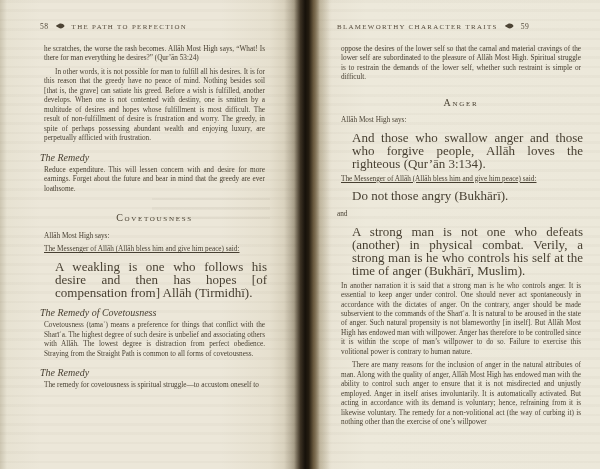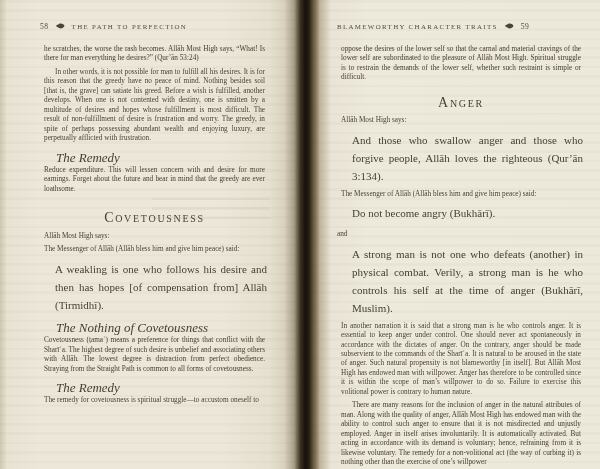--- a/index.html
+++ b/index.html
@@ -53,31 +53,31 @@
   .rh-right { left: 337px; width: 248px; justify-content: flex-start; }
   .fleuron { display: inline-flex; align-items: center; }
 
   
   .body-col { position: absolute; top: 41px; font-size: 7.25px; line-height: 9.45px; }
   .col-left  { left: 40px;  width: 229px; }
   .col-right { left: 337px; width: 248px; }
 
   .para { margin: 4px; text-align: justify; }
   .indent { text-indent: 11px; }
-  .msgr { margin-top: 2px; }
-  .subhead { margin: 9px 16px 2px; font-style: italic; font-size: 13px; text-align: left; }
+  .msgr { margin-top: 2px; text-decoration: underline; }
+  .subhead { margin: 9px 0 2px; font-style: italic; font-size: 10px; text-align: left; }
   .section {
     margin: 19px 0 9px; font-weight: normal;
     font-variant: small-caps; letter-spacing: 1.7px;
-    text-align: center; font-size: 14px; color: #4a4233;
+    text-align: center; font-size: 10px; color: #4a4233;
   }
   .section-tight { margin-top: 15px; }
   .quote {
     margin: 5px 2px 5px 15px; text-align: justify;
-    font-size: 11px; line-height: 18px;
+    font-size: 13px; line-height: 13px;
   }
   .and-word { margin: 8px 0 1px; text-align: left; }
 </style>
 </head>
 <body>
 
 <div class="stage">
 
   <div class="page page-left">
     <div class="texture"></div>
@@ -95,21 +95,21 @@
 
   <div class="body-col col-left">
     <p class="para">he scratches, the worse the rash becomes. Allāh Most High says, “What! Is there for man everything he desires?” (Qur’ān 53:24)</p>
     <p class="para indent">In other words, it is not possible for man to fulfill all his desires. It is for this reason that the greedy have no peace of mind. Nothing besides soil [that is, the grave] can satiate his greed. Before a wish is fulfilled, another develops. When one is not contented with destiny, one is smitten by a multitude of desires and hopes whose fulfillment is most difficult. The result of non-fulfillment of desire is frustration and worry. The greedy, in spite of perhaps possessing abundant wealth and enjoying luxury, are perpetually afflicted with frustration.</p>
     <p class="subhead">The Remedy</p>
     <p class="para">Reduce expenditure. This will lessen concern with and desire for more earnings. Forget about the future and bear in mind that the greedy are ever loathsome.</p>
     <h3 class="section">Covetousness</h3>
     <p class="para">Allāh Most High says:</p>
     <p class="para msgr">The Messenger of Allāh (Allāh bless him and give him peace) said:</p>
     <p class="quote">A weakling is one who follows his desire and then has hopes [of compensation from] Allāh (Tirmidhī).</p>
-    <p class="subhead">The Nothing of Covetousness</p>
+    <p class="subhead">The Remedy of Covetousness</p>
     <p class="para">Covetousness (ṭamaʿ) means a preference for things that conflict with the Sharīʿa. The highest degree of such desire is unbelief and associating others with Allāh. The lowest degree is distraction from perfect obedience. Straying from the Straight Path is common to all forms of covetousness.</p>
     <p class="subhead">The Remedy</p>
     <p class="para">The remedy for covetousness is spiritual struggle—to accustom oneself to</p>
   </div>
 
   <div class="bleed" style="left:152px; top:198px; width:118px; height:22px;"></div>
   <div class="bleed" style="left:470px; top:250px; width:112px; height:80px;"></div>
 
   <div class="page page-right">
     <div class="texture"></div>
@@ -124,21 +124,21 @@
     </span>
     <span class="pagenum">59</span>
   </div>
 
   <div class="body-col col-right">
     <p class="para">oppose the desires of the lower self so that the carnal and material cravings of the lower self are subordinated to the pleasure of Allāh Most High. Spiritual struggle is to restrain the demands of the lower self, whether such restraint is simple or difficult.</p>
     <h3 class="section section-tight">Anger</h3>
     <p class="para">Allāh Most High says:</p>
     <p class="quote">And those who swallow anger and those who forgive people, Allāh loves the righteous (Qur’ān 3:134).</p>
     <p class="para msgr">The Messenger of Allāh (Allāh bless him and give him peace) said:</p>
-    <p class="quote">Do not become angry (Bukhārī).</p>
+    <p class="quote">Do not those angry (Bukhārī).</p>
     <p class="para and-word">and</p>
     <p class="quote">A strong man is not one who defeats (another) in physical combat. Verily, a strong man is he who controls his self at the time of anger (Bukhārī, Muslim).</p>
     <p class="para">In another narration it is said that a strong man is he who controls anger. It is essential to keep anger under control. One should never act spontaneously in accordance with the dictates of anger. On the contrary, anger should be made subservient to the commands of the Sharīʿa. It is natural to be aroused in the state of anger. Such natural propensity is not blameworthy [in itself]. But Allāh Most High has endowed man with willpower. Anger has therefore to be controlled since it is within the scope of man’s willpower to do so. Failure to exercise this volitional power is contrary to human nature.</p>
     <p class="para indent">There are many reasons for the inclusion of anger in the natural attributes of man. Along with the quality of anger, Allāh Most High has endowed man with the ability to control such anger to ensure that it is not misdirected and unjustly employed. Anger in itself arises involuntarily. It is automatically activated. But acting in accordance with its demand is voluntary; hence, refraining from it is likewise voluntary. The remedy for a non-volitional act (the way of curbing it) is nothing other than the exercise of one’s willpower</p>
   </div>
 
   <div class="spine"></div>
 
 </div>
 

